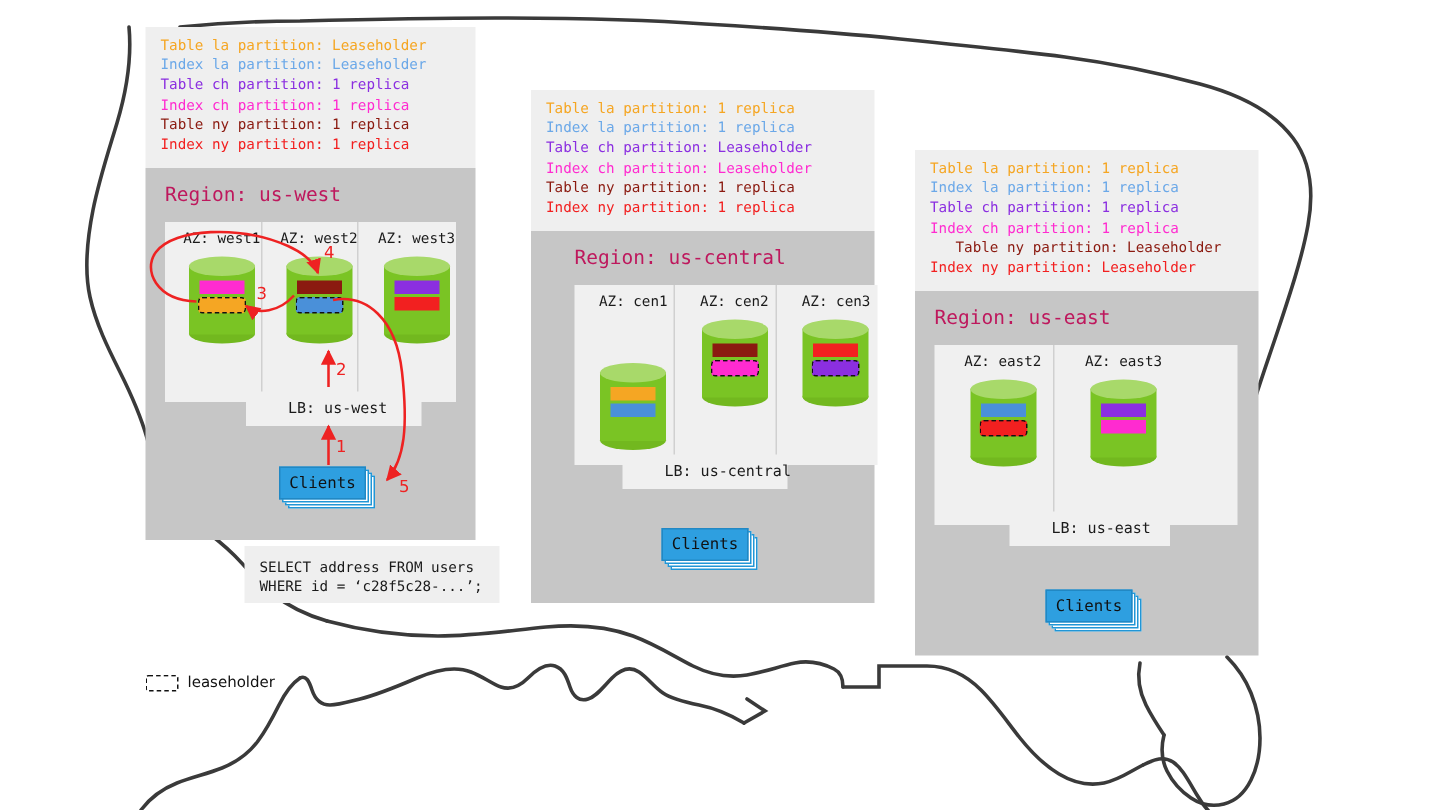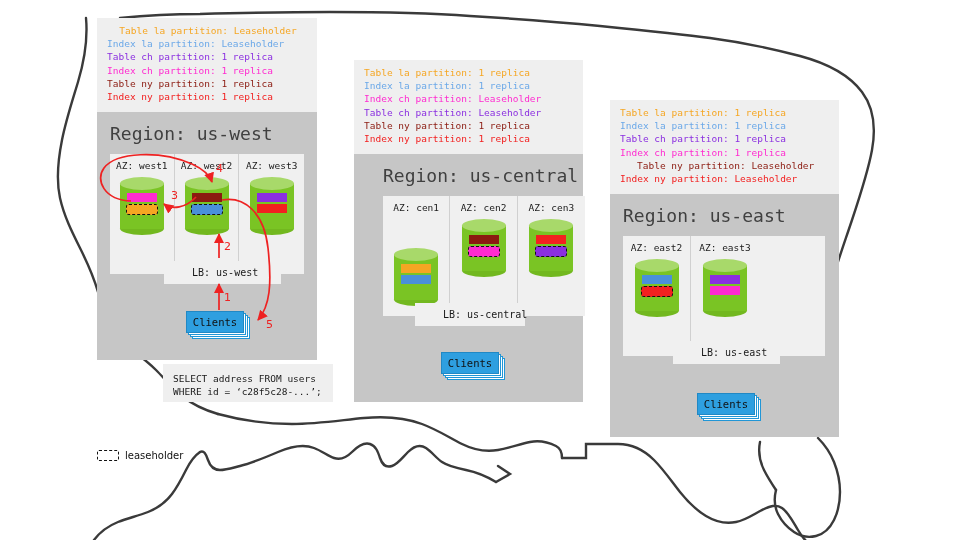--- a/index.html
+++ b/index.html
@@ -26,37 +26,38 @@
     white-space:pre;
     font-family:"DejaVu Sans Mono","Liberation Mono",monospace;
   }
 
   .region-box{
     background:#c6c6c6;
     box-sizing:border-box;
     position:relative;
   }
   .region-title{
-    font-size:18px;
-    color:#404040;
+    font-size:13px;
+    color:#be185d;
     padding:11px 0 0 13px;
     font-family:"DejaVu Sans Mono","Liberation Mono",monospace;
   }
   .az-row{
     display:flex;
     background:#f0f0f0;
     margin:10px 0 0 13px;
     box-sizing:border-box;
   }
   .az-cell{
     width:66px;
     padding:6px 0 10px 0;
     box-sizing:border-box;
     display:flex;flex-direction:column;align-items:center;
     border-right:1px solid #d0d0d0;
+    margin-left:12px;
   }
   .az-cell:last-child{border-right:none;}
   .az-label{
     font-size:9.5px;color:#1a1a1a;margin-bottom:6px;
     font-family:"DejaVu Sans Mono","Liberation Mono",monospace;
   }
 
   
   .cyl{position:relative;width:44px;height:58px;}
   .cyl-body{position:absolute;left:0;top:6px;width:44px;height:46px;background:#7ac424;}
@@ -146,21 +147,21 @@
     <path d="M760,442 C758,452 760,462 764,470 C768,478 772,484 776,490" fill="none" stroke="#3a3a3a" stroke-width="2.4" stroke-linecap="round"></path>
     <path d="M776,490 C774,498 774,506 778,514 C782,522 788,528 794,532
              C800,536 808,538 816,536 C824,534 830,528 834,520
              C838,512 840,502 840,492 C840,482 838,472 834,462
              C830,452 824,444 818,438" fill="none" stroke="#3a3a3a" stroke-width="2.4" stroke-linecap="round"></path>
   </svg>
 
   <div class="cluster" style="left:97px;top:18px;">
 
     <div class="legend-box" style="width:220px;height:94px;">
-      <div class="legend-line" style="color:#F5A623;text-align:center;">Table la partition: Leaseholder</div>
+      <div class="legend-line" style="color:#F5A623;">Table la partition: Leaseholder</div>
       <div class="legend-line" style="color:#6BA8E8;">Index la partition: Leaseholder</div>
       <div class="legend-line" style="color:#8B2FE0;">Table ch partition: 1 replica</div>
       <div class="legend-line" style="color:#FF2BD0;">Index ch partition: 1 replica</div>
       <div class="legend-line" style="color:#8B1A10;">Table ny partition: 1 replica</div>
       <div class="legend-line" style="color:#F22020;">Index ny partition: 1 replica</div>
     </div>
 
     <div class="region-box" style="width:220px;height:248px;">
       <div class="region-title">Region: us-west</div>
 
@@ -218,22 +219,22 @@
   </div>
 
   <div class="sql-box" style="left:163px;top:364px;width:170px;height:38px;">SELECT address FROM users
 WHERE id = ‘c28f5c28-...’;</div>
 
   <div class="cluster" style="left:354px;top:60px;">
 
     <div class="legend-box" style="width:229px;height:94px;">
       <div class="legend-line" style="color:#F5A623;">Table la partition: 1 replica</div>
       <div class="legend-line" style="color:#6BA8E8;">Index la partition: 1 replica</div>
+      <div class="legend-line" style="color:#8B2FE0;">Table ch partition: Leaseholder</div>
       <div class="legend-line" style="color:#FF2BD0;">Index ch partition: Leaseholder</div>
-      <div class="legend-line" style="color:#8B2FE0;">Table ch partition: Leaseholder</div>
       <div class="legend-line" style="color:#8B1A10;">Table ny partition: 1 replica</div>
       <div class="legend-line" style="color:#F22020;">Index ny partition: 1 replica</div>
     </div>
 
     <div class="region-box" style="width:229px;height:248px;padding-left:16px;">
       <div class="region-title">Region: us-central</div>
 
       <div class="az-row" style="width:202px;height:120px;">
 
         <div class="az-cell" style="width:68px;justify-content:space-between;">

